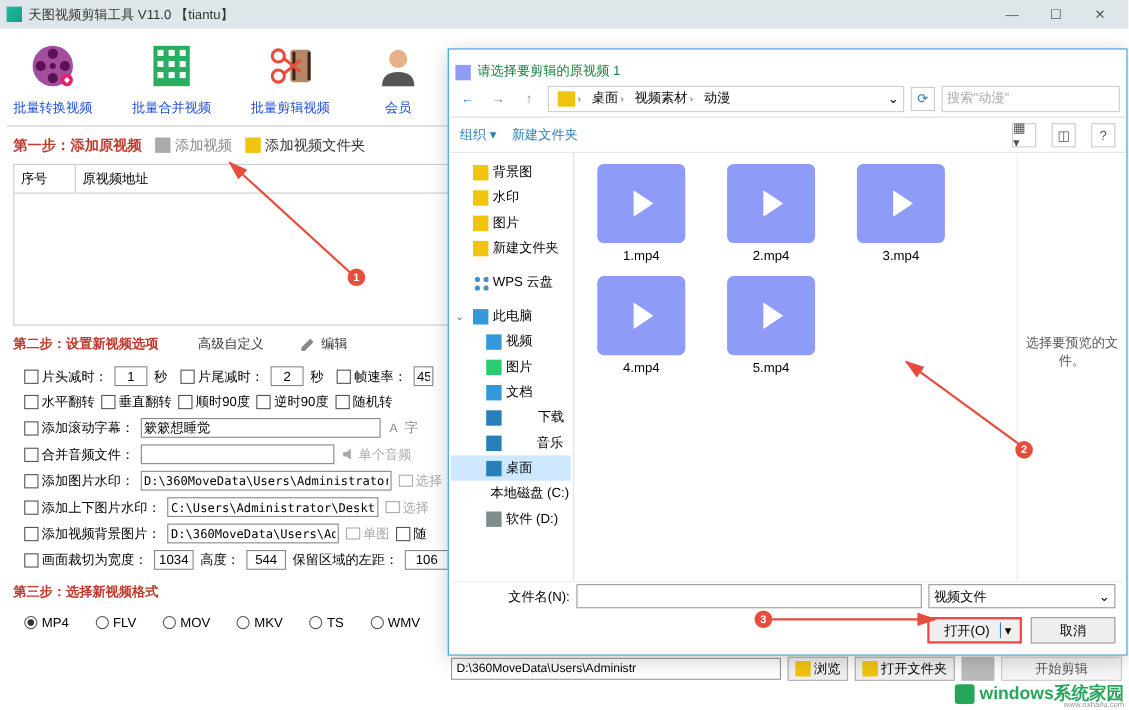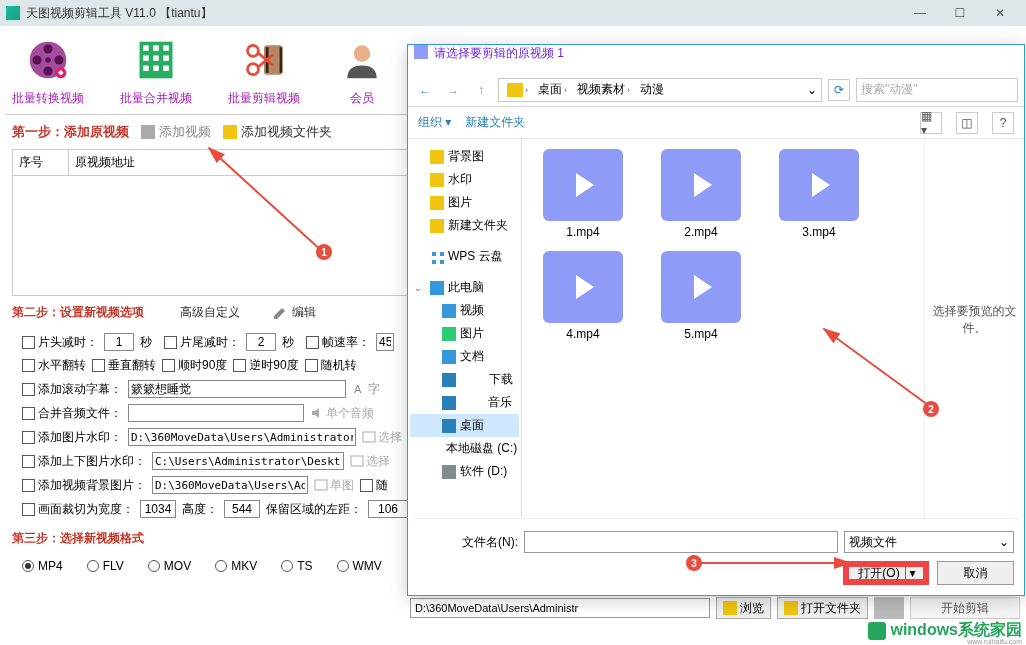--- a/index.html
+++ b/index.html
@@ -10,21 +10,21 @@
     .titlebar { height: 26px; background: #dfe6e9; display: flex; align-items: center; padding: 0 6px; }
     .titlebar .appicon { width: 14px; height: 14px; background: linear-gradient(135deg,#1abc9c,#16a085); margin-right: 6px; }
     .titlebar .title { flex: 1; color: #333; }
     .winbtns { display: flex; gap: 0; }
     .winbtn { width: 40px; height: 24px; display: flex; align-items: center; justify-content: center; color: #555; cursor: pointer; }
     
     .toolbar { height: 88px; display: flex; align-items: center; padding: 6px 12px; gap: 36px; }
     .toolitem { display: flex; flex-direction: column; align-items: center; gap: 4px; cursor: pointer; }
     .toolicon { width: 52px; height: 52px; border-radius: 8px; display: flex; align-items: center; justify-content: center; }
     .toolicon svg { width: 44px; height: 44px; }
-    .toolitem .lbl { color: #a21caf; font-size: 12px; }
+    .toolitem .lbl { color: #1d4ed8; font-size: 12px; }
     .separator { height: 1px; background: #ccc; margin: 0 6px; }
     
     .step { color: #c0392b; font-weight: bold; padding: 8px 12px; display: flex; align-items: center; gap: 12px; font-size: 13px; }
     .step .mutedlink { color: #888; font-weight: normal; display: flex; align-items: center; gap: 4px; cursor: pointer; }
     .step .mutedlink .ico { width: 14px; height: 14px; background: #aaa; display: inline-block; }
     .step .bluelink { color: #333; font-weight: normal; display: flex; align-items: center; gap: 4px; cursor: pointer; }
     .step .bluelink .ico { width: 14px; height: 14px; display: inline-block; background: #f1c40f; }
     
     .listheader { display: flex; border: 1px solid #ccc; margin: 0 12px; }
     .listheader > div { padding: 4px 6px; font-size: 12px; }
@@ -49,21 +49,21 @@
     .radio { display: flex; align-items: center; gap: 4px; }
     .radiodot { width: 12px; height: 12px; border: 1px solid #555; border-radius: 50%; display: inline-flex; align-items: center; justify-content: center; }
     .radiodot.sel::after { content: ""; width: 6px; height: 6px; background: #333; border-radius: 50%; }
     
     
     .arrow1 { position: absolute; left: 134px; top: 138px; pointer-events: none; }
     .badge-num { width: 16px; height: 16px; border-radius: 50%; background: #e74c3c; color: #fff; font-size: 10px; display: flex; align-items: center; justify-content: center; font-weight: bold; position: absolute; }
     
     
     .filedlg { position: absolute; left: 407px; top: 44px; width: 618px; height: 552px; background: #fff; border: 1px solid #3498db; box-shadow: 0 4px 18px rgba(0,0,0,.2); display: flex; flex-direction: column; }
-    .fdtitle { height: 28px; display: flex; align-items: flex-start; padding: 0 6px; color: #6d28d9; }
+    .fdtitle { height: 28px; display: flex; align-items: flex-end; padding: 0 6px; color: #15803d; }
     .fdtitle .appicon { width: 14px; height: 14px; background: #8e9cf7; margin-right: 6px; }
     .fdnav { height: 34px; display: flex; align-items: center; gap: 6px; padding: 0 6px; border-bottom: 1px solid #ddd; }
     .navarrow { width: 22px; height: 22px; display: flex; align-items: center; justify-content: center; color: #888; cursor: pointer; }
     .navarrow.enabled { color: #2980b9; }
     .breadcrumb { flex: 1; height: 24px; border: 1px solid #ccc; display: flex; align-items: center; padding: 0 4px; gap: 2px; }
     .bc { display: flex; align-items: center; gap: 2px; padding: 0 4px; cursor: pointer; }
     .bc .folder { width: 16px; height: 14px; background: #f1c40f; display: inline-block; }
     .bc .chev { font-size: 9px; color: #555; }
     .navref { width: 22px; height: 22px; border: 1px solid #ccc; display: flex; align-items: center; justify-content: center; color: #2980b9; }
     .searchbox { width: 162px; height: 24px; border: 1px solid #ccc; display: flex; align-items: center; padding: 0 4px; color: #aaa; }
@@ -90,28 +90,28 @@
     .treeicon.desk { background: #2980b9; }
     .treeicon.drv { background: #7f8c8d; }
     
     .filegrid { flex: 1; padding: 10px 6px; display: flex; flex-wrap: wrap; align-content: flex-start; gap: 12px 8px; position: relative; }
     .fileitem { width: 110px; display: flex; flex-direction: column; align-items: center; gap: 4px; cursor: pointer; }
     .thumb { width: 80px; height: 72px; background: #8e9cf7; border-radius: 6px; display: flex; align-items: center; justify-content: center; position: relative; }
     .thumb::before { content: ""; position: absolute; left: -6px; top: -6px; width: 80px; height: 72px; background: #b5bdf5; border-radius: 6px; z-index: -1; }
     .thumb .play { width: 0; height: 0; border-left: 18px solid #fff; border-top: 12px solid transparent; border-bottom: 12px solid transparent; margin-left: 4px; }
     .preview { width: 100px; border-left: 1px solid #eee; display: flex; align-items: flex-start; justify-content: center; padding-top: 164px; color: #555; font-size: 12px; text-align: center; }
     
-    .fdfooter { padding: 12px 10px 10px; display: flex; flex-direction: column; gap: 8px; border-top: 1px solid #eee; border-radius: 10px; }
+    .fdfooter { padding: 2px 10px 10px; display: flex; flex-direction: column; gap: 8px; border-top: 1px solid #eee; border-radius: 10px; }
     .fnrow { display: flex; align-items: center; gap: 6px; }
     .fnlabel { text-align: right; }
     .fninput { flex: 1; height: 22px; border: 1px solid #999; padding: 0 4px; }
     .filtersel { width: 170px; height: 22px; border: 1px solid #999; display: flex; align-items: center; justify-content: space-between; padding: 0 4px; cursor: pointer; }
     .btnrow { display: flex; justify-content: flex-end; gap: 8px; }
     .dlgbtn { width: 77px; height: 24px; border: 1px solid #999; display: flex; align-items: center; justify-content: center; cursor: pointer; background: #efefef; }
-    .dlgbtn.open { border: 6px solid #ef4444; width: 86px; justify-content: space-between; padding: 0 4px; }
+    .dlgbtn.open { border: 2px solid #ef4444; width: 86px; justify-content: space-between; padding: 0 4px; }
     .openchev { width: 14px; border-left: 1px solid #2980b9; text-align: center; }
     
     
     .bottombar { position: absolute; left: 410px; bottom: 26px; right: 6px; display: flex; align-items: center; gap: 6px; }
     .pathline { flex: 1; border: 1px solid #999; padding: 2px 4px; height: 20px; font-size: 11px; }
     .btn2 { height: 22px; border: 1px solid #aaa; padding: 0 6px; display: flex; align-items: center; gap: 3px; cursor: pointer; background: #f0f0f0; }
     .btn2 .ico { width: 14px; height: 14px; display: inline-block; }
     .biggrey { width: 30px; height: 22px; background: #bbb; }
     .startbtn { width: 110px; height: 22px; display: flex; align-items: center; justify-content: center; color: #555; border: 1px solid #ccc; background: #f5f5f5; cursor: pointer; }
     

